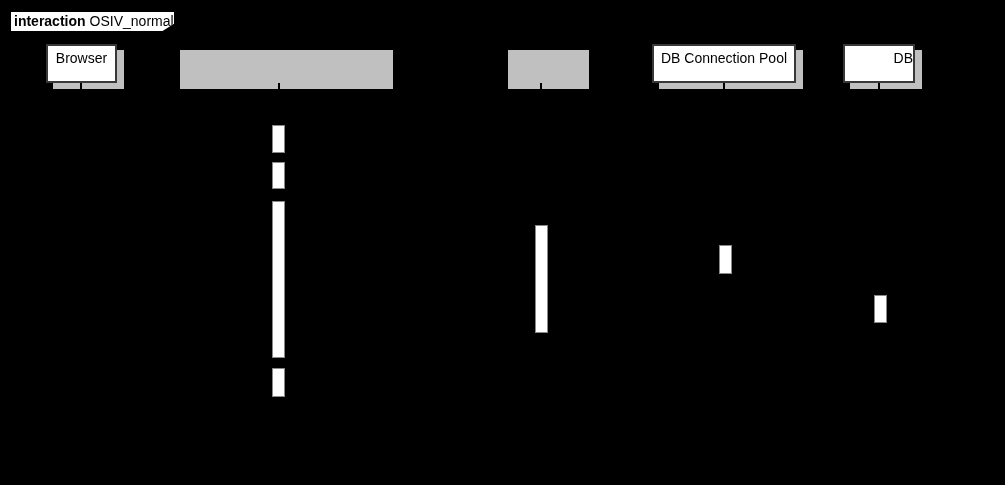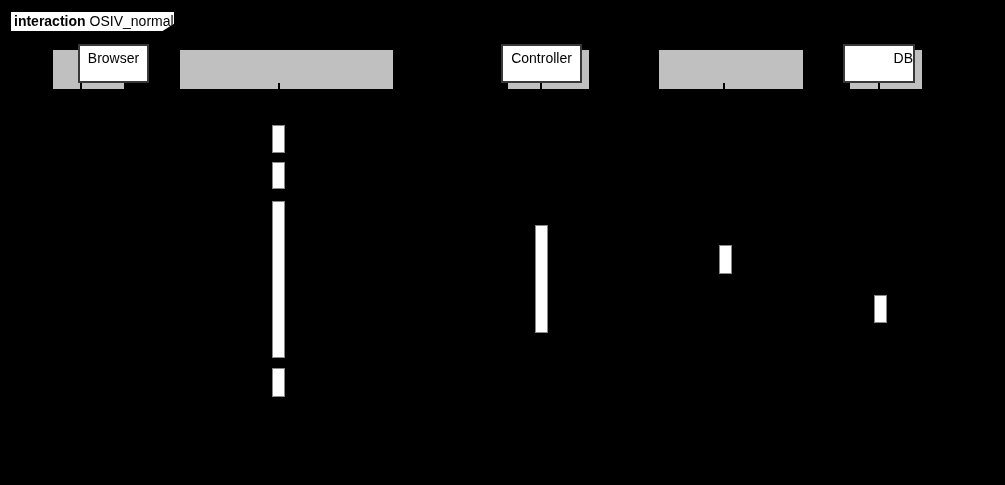--- a/index.html
+++ b/index.html
@@ -86,35 +86,35 @@
 </head>
 <body>
 
 <div class="stage">
 
   <div class="frame-tag">
     <span class="kw">interaction</span><span class="ttl">OSIV_normal</span>
   </div>
 
   <div class="p-shadow" style="left:53px; top:50px; width:71px;"></div>
-  <div class="p-box" style="left:46px; width:71px;margin-left:32px;">
+  <div class="p-box" style="left:46px; width:71px;">
     <span>Browser</span>
   </div>
   <div class="tick" style="left:80px;"></div>
 
   <div class="p-shadow" style="left:180px; top:50px; width:213px;"></div>
   <div class="tick" style="left:278px;"></div>
 
   <div class="p-shadow" style="left:508px; top:50px; width:81px;"></div>
-  <div class="p-box" style="left:501px; width:81px;">
-    <span>Controller</span>
-  </div>
   <div class="tick" style="left:540px;"></div>
 
   <div class="p-shadow" style="left:659px; top:50px; width:144px;"></div>
+  <div class="p-box" style="left:652px; width:144px;">
+    <span>DB Connection Pool</span>
+  </div>
   <div class="tick" style="left:723px;"></div>
 
   <div class="p-shadow" style="left:850px; top:50px; width:72px;"></div>
   <div class="p-box" style="left:843px; width:72px;text-align:right;">
     <span>DB</span>
   </div>
   <div class="tick" style="left:878px;"></div>
 
   <div class="activation" style="left:272px; top:125px; height:28px;"></div>
   <div class="activation" style="left:272px; top:162px; height:27px;"></div>

